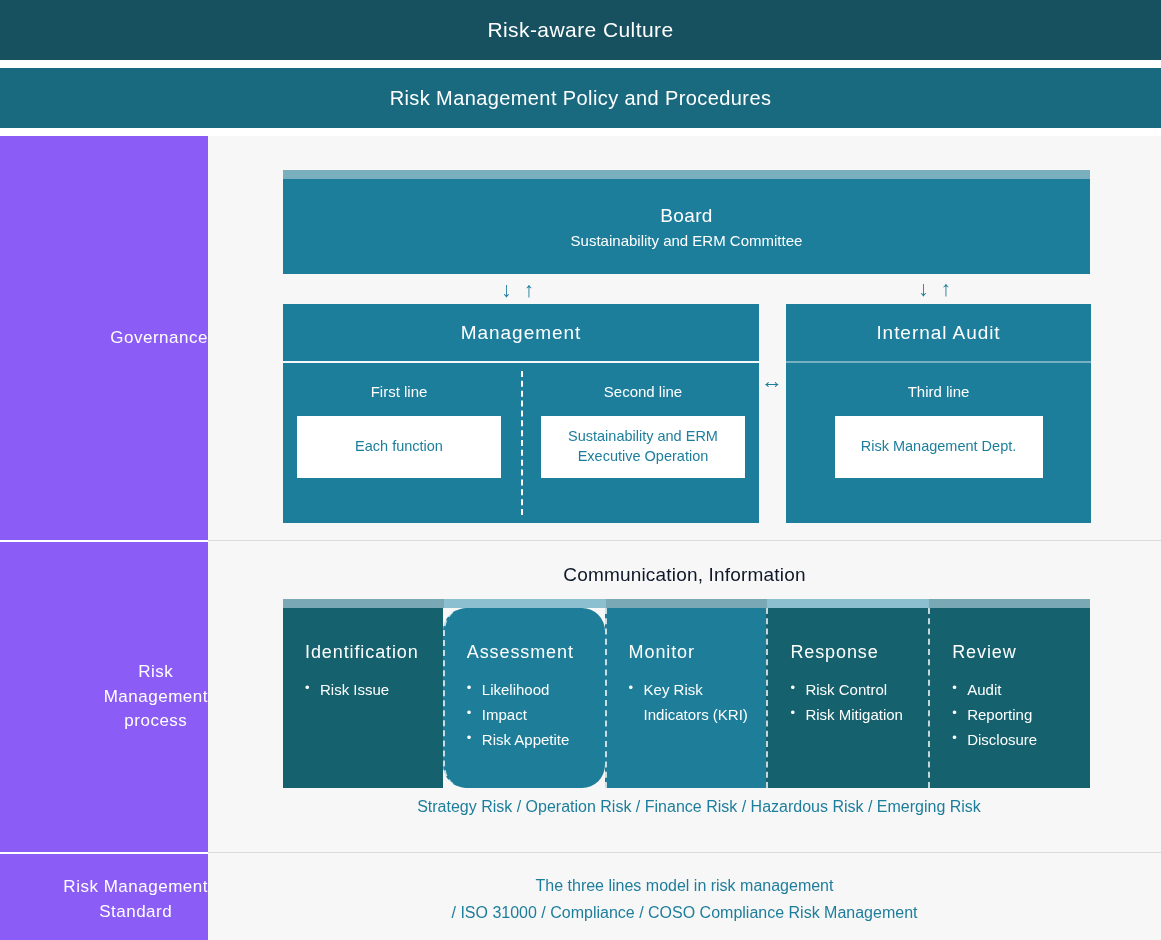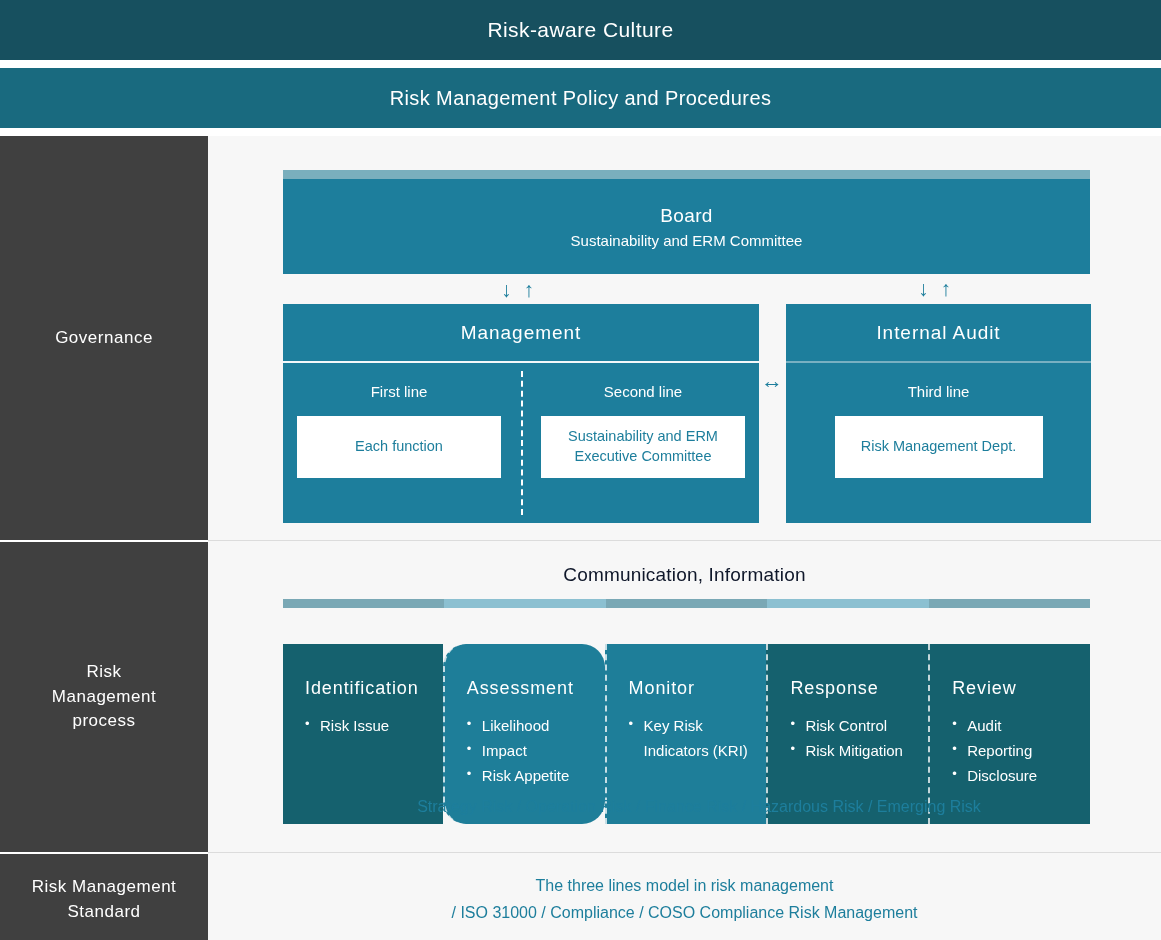--- a/index.html
+++ b/index.html
@@ -35,25 +35,25 @@
     font-size: 20px;
   }
   .banner-gap2 { height: 8px; background: #ffffff; }
 
   
   .row { display: flex; width: 100%; }
 
   .sidebar {
     width: 208px;
     flex: 0 0 208px;
-    background: #404040;
+    background: #8b5cf6;
     color: #ffffff;
     display: flex;
     align-items: center;
-    justify-content: center;
+    justify-content: flex-end;
     text-align: center;
     font-size: 17px;
     line-height: 1.45;
     letter-spacing: .03em;
   }
   .sidebar-sep { height: 2px; background: #ffffff; width: 208px; flex: 0 0 208px; }
 
   .content { flex: 1 1 auto; background: #f7f7f7; position: relative; }
 
   
@@ -149,21 +149,21 @@
     padding-top: 22px;
     letter-spacing: .01em;
   }
 
   .proc-wrap {
     position: absolute;
     left: 75px; top: 57px;
     width: 807px;
   }
   .proc-stripes { display: flex; height: 9px; }
-  .proc-cols { display: flex; height: 180px; margin-top: 36px; }
+  .proc-cols { display: flex; height: 180px; }
   .proc-col {
     flex: 1 1 0;
     padding: 34px 0 0 22px;
     position: relative;
     color: #ffffff;
   }
   .proc-col + .proc-col { border-left: 2px dashed rgba(255,255,255,.75); }
   .proc-head {
     font-size: 18px;
     letter-spacing: .05em;
@@ -248,21 +248,21 @@
         <div class="unit-rule"></div>
         <div class="lines">
           <div class="dashed-div"></div>
           <div class="line-col">
             <div class="line-label">First line</div>
             <div class="line-card card-w1" style="white-space: pre-line;">Each function</div>
           </div>
           <div class="line-col">
             <div class="line-label">Second line</div>
             <div class="line-card card-w2" style="white-space: pre-line;">Sustainability and ERM
-Executive Committee</div>
+Executive Operation</div>
           </div>
         </div>
       </div>
 
       <div class="lr-arrow">↔</div>
 
       <div class="audit-box">
         <div class="unit-head">Internal Audit</div>
         <div class="unit-rule-soft"></div>
         <div class="lines">

